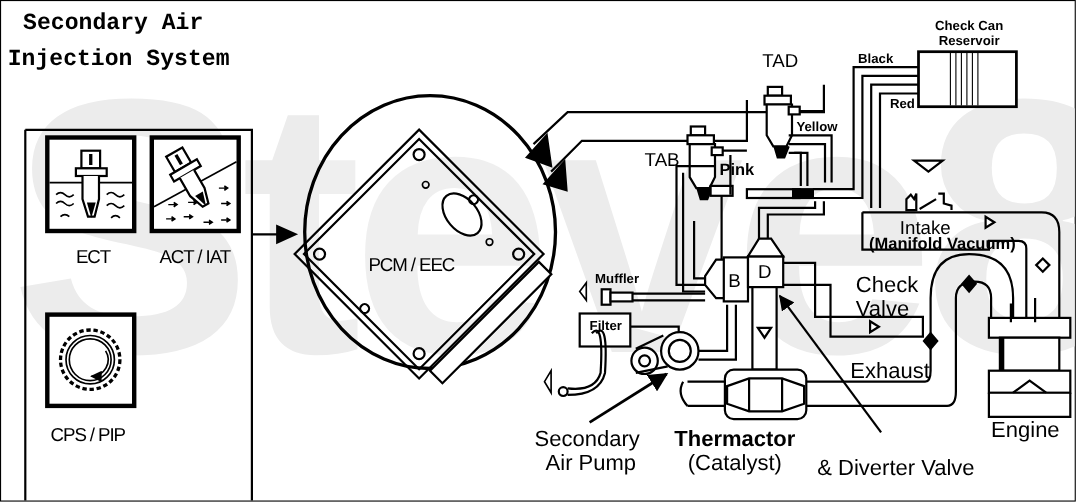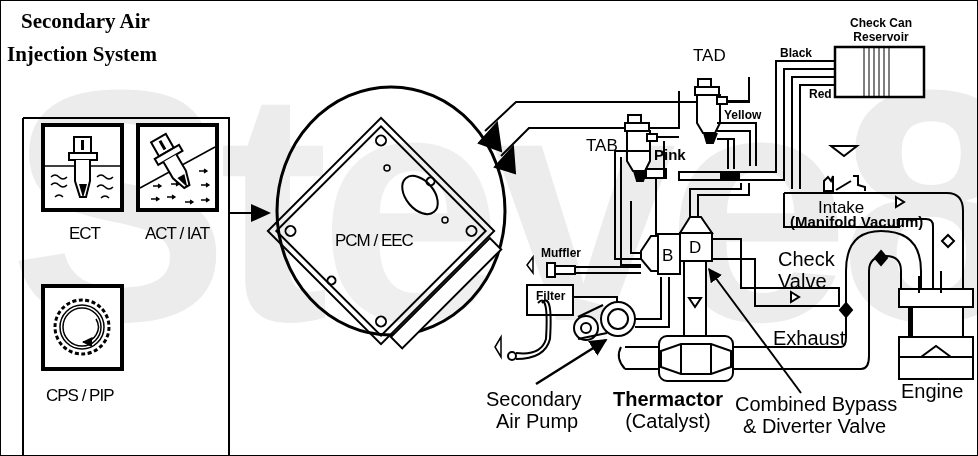--- a/index.html
+++ b/index.html
@@ -1,21 +1,21 @@
 <!DOCTYPE html>
 <html><head>
 <meta charset="utf-8">
 <style>
   html,body{margin:0;padding:0;background:#fff;}
   body{width:978px;height:456px;overflow:hidden;position:relative;font-family:"Liberation Sans",sans-serif;}
   #frame{position:absolute;left:0;top:0;width:976px;height:454px;border:1px solid #000;background:#fff;overflow:hidden;}
   .wm{position:absolute;font-family:"Liberation Sans",sans-serif;font-weight:bold;color:#ececec;font-size:330px;line-height:1;top:40px;left:8px;letter-spacing:-10px;z-index:0;white-space:nowrap;}
   svg#diagram{position:absolute;left:0;top:0;z-index:1;}
   .lbl{position:absolute;z-index:2;color:#000;white-space:nowrap;line-height:1;}
-  .title{font-family:Liberation Serif, serif;font-weight:bold;font-size:21px;left:20px;}
+  .title{font-family:Liberation Mono, monospace;font-weight:bold;font-size:21px;left:20px;}
   .sensor{font-family:"Liberation Sans",sans-serif;font-size:17px;letter-spacing:-1px;}
   .big{font-size:17px;}
   .med{font-size:20px;}
   .sm{font-size:12px;font-weight:bold;}
   .xs{font-size:15px;font-weight:bold;}
   .ctr{text-align:center;}
 </style>
 </head>
 <body>
 
@@ -280,15 +280,14 @@
 
   <div class="lbl med" style="left:777px;top:248px;">Check</div>
   <div class="lbl med" style="left:777px;top:270px;">Valve</div>
   <div class="lbl med" style="left:772px;top:327px;">Exhaust</div>
   <div class="lbl med" style="left:900px;top:380px;">Engine</div>
 
   <div class="lbl med" style="left:485px;top:388px;">Secondary</div>
   <div class="lbl med" style="left:495px;top:410px;">Air Pump</div>
   <div class="lbl med ctr" style="left:612px;top:388px;width:110px;font-weight:bold;">Thermactor</div>
   <div class="lbl med ctr" style="left:612px;top:410px;width:110px;">(Catalyst)</div>
-  <div class="lbl med" style="left:734px;top:393px;">Combined Bypass</div>
   <div class="lbl med" style="left:742px;top:415px;">&amp; Diverter Valve</div>
 </div>
 
 </body></html>

